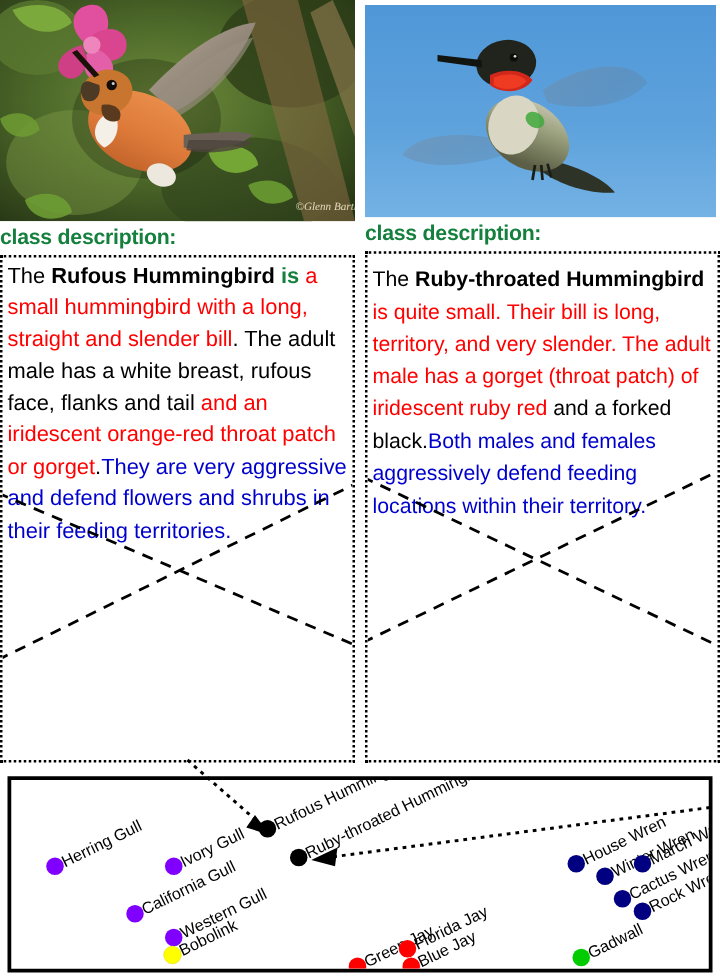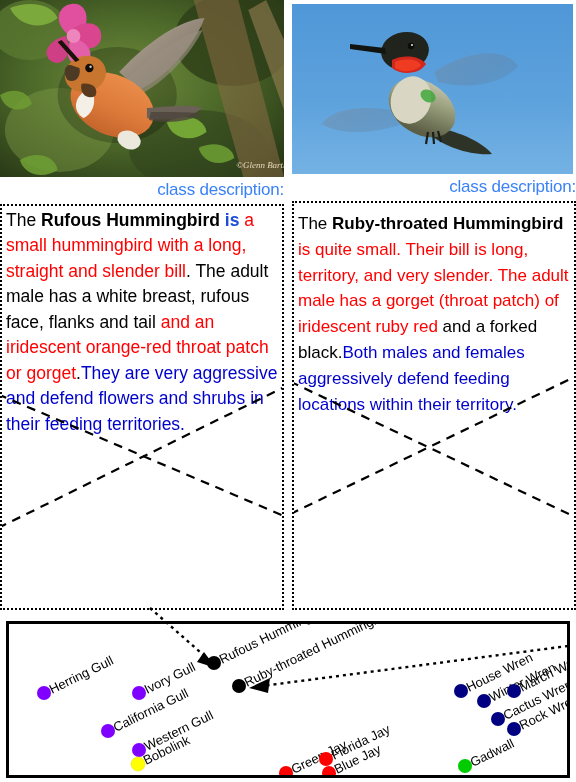--- a/index.html
+++ b/index.html
@@ -37,43 +37,43 @@
     height: 177px;
     position: relative;
     overflow: hidden;
   }
   .photo-left { height: 177px; }
   .photo-right { height: 170px; margin-top: 4px; width: 281px; }
 
   .photo svg { display: block; width: 100%; height: 100%; }
 
   .caption {
-    text-align: right;
-    font-weight: normal;
+    text-align: left;
+    font-weight: bold;
     font-size: 17px;
-    color: #3b82f6;
+    color: #15803d;
     padding: 3px 0 4px 0;
     letter-spacing: -0.2px;
   }
 
   
   .descbox {
     border: 2px dotted #000;
     flex: 1;
     padding: 2px 4px 0 4px;
     font-size: 17.5px;
     line-height: 1.455;
     color: #000;
     position: relative;
     overflow: hidden;
   }
   .descbox .b { font-weight: bold; }
   .descbox .red { color: #ff0000; }
   .descbox .blue { color: #0000cc; }
-  .descbox .redb { color: #1d4ed8; font-weight: bold; }
+  .descbox .redb { color: #15803d; font-weight: bold; }
 
   .desc-right { font-size: 17px; line-height: 1.52; padding-top: 8px; }
 
   
   .crossover {
     position: absolute;
     left: 0; top: 0;
     width: 100%; height: 100%;
     pointer-events: none;
   }

